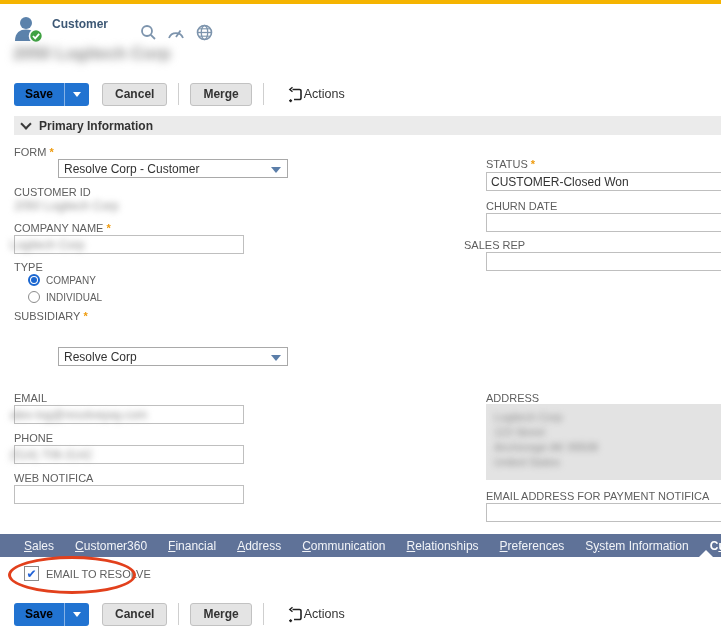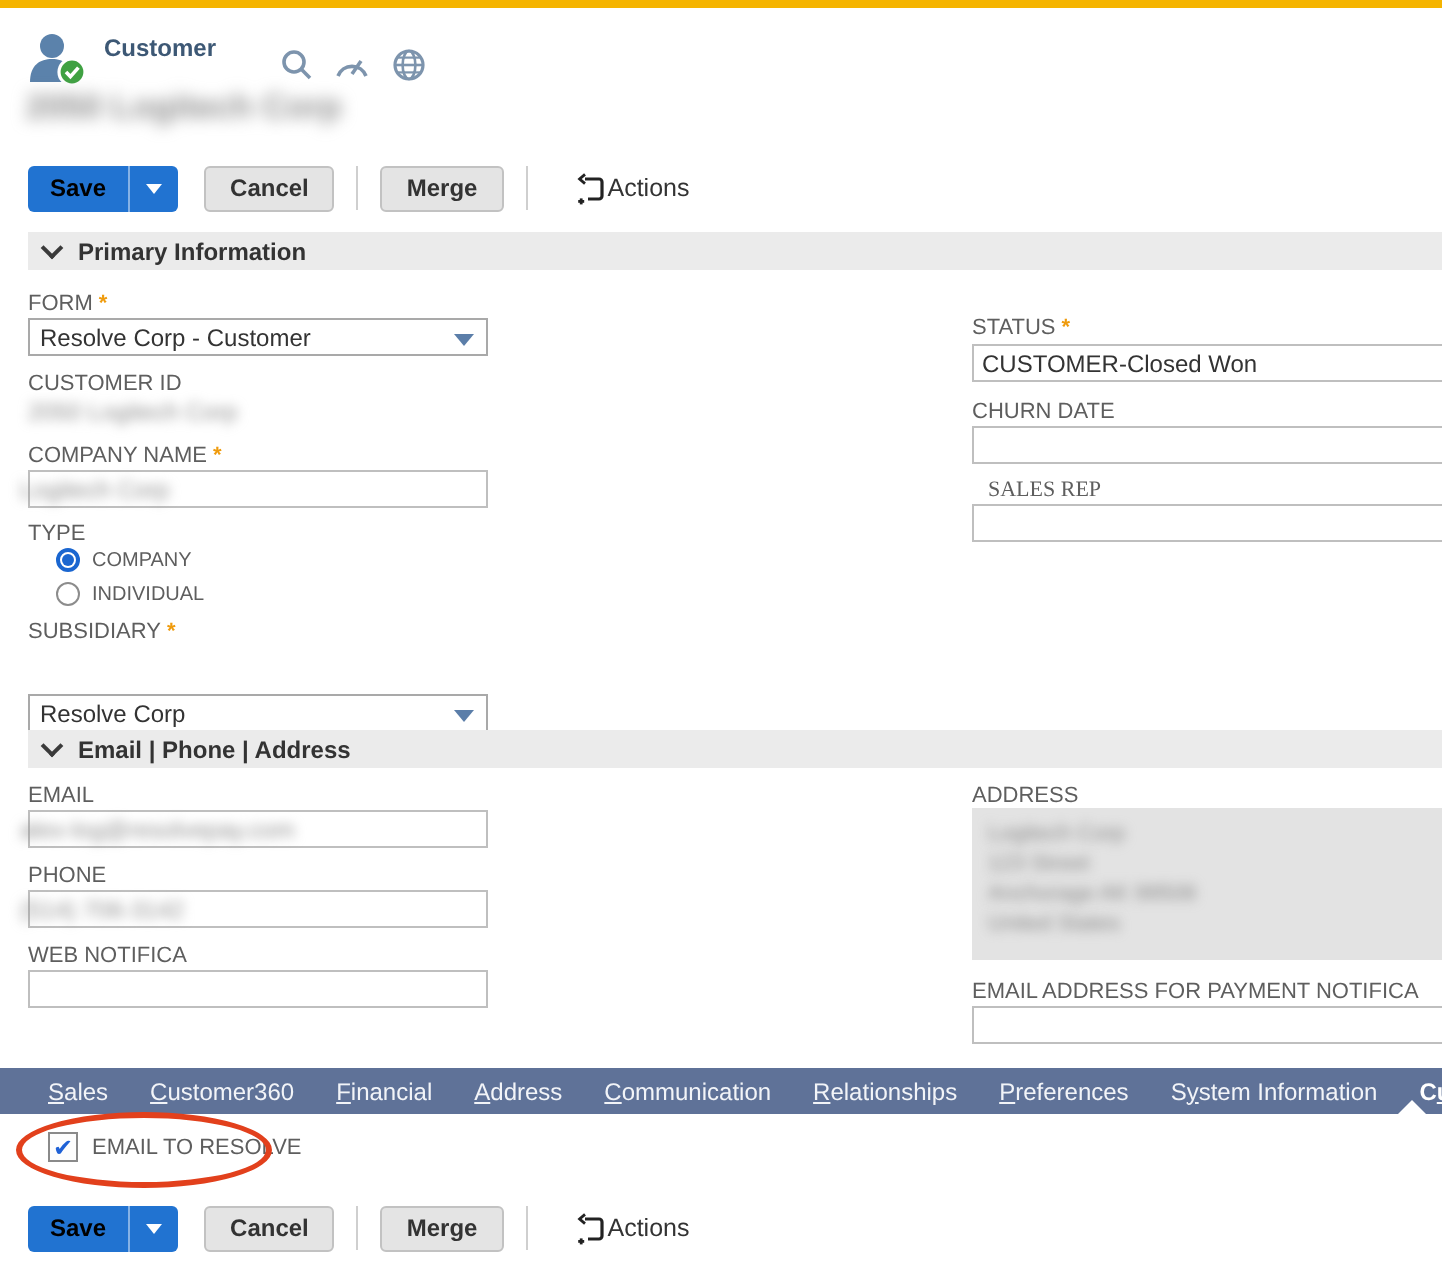--- a/index.html
+++ b/index.html
@@ -32,21 +32,21 @@
   
   .section-bar{left:14px;width:707px;height:19px;background:#ebebeb;display:flex;align-items:center;cursor:pointer;}
   .chev{width:6px;height:6px;border-left:2px solid #3a3a3a;border-bottom:2px solid #3a3a3a;
         transform:rotate(-45deg);margin:-3px 9px 0 8px;}
   .section-title{font-size:12px;font-weight:bold;color:#333;}
 
   
   .flabel{font-size:11px;color:#5e5e5e;white-space:nowrap;}
   .star{color:#ef9b0d;font-weight:bold;font-size:11px;margin-left:3px;}
   .dd{background:#fff;border:1px solid #a9a9a9;height:19px;display:flex;align-items:center;
-      font-size:12px;color:#333;padding:0 18px 0 5px;position:relative;cursor:pointer;box-sizing:border-box;}
+      font-size:12px;color:#333;padding:0 18px 0 5px;position:relative;cursor:pointer;box-sizing:border-box;margin-left:44px;}
   .dd-arrow{position:absolute;right:6px;top:7px;width:0;height:0;
       border-left:5px solid transparent;border-right:5px solid transparent;border-top:6px solid #5b7ea9;}
   .tinput{box-sizing:border-box;height:19px;border:1px solid #bfbfbf;background:#fff;
       font-family:inherit;font-size:12px;color:#333;padding:0 4px;}
   .redacted{font-size:12px;color:#8f8f8f;filter:blur(3px);white-space:nowrap;}
 
   
   .radio-row{display:flex;align-items:center;margin-bottom:5px;cursor:pointer;}
   .radio{width:12px;height:12px;border-radius:50%;background:#fff;border:1px solid #8c8c8c;
          box-sizing:border-box;margin-right:6px;position:relative;}
@@ -184,27 +184,23 @@
   </div>
 
   <div class="abs flabel" style="left:486px;top:158px;">
     <span>STATUS</span><span class="star">*</span>
   </div>
   <input class="abs tinput" style="left: 486px; top: 172px; width: 270px;" value="CUSTOMER-Closed Won">
 
   <div class="abs flabel" style="left:486px;top:200px;">CHURN DATE</div>
   <input class="abs tinput" style="left: 486px; top: 213px; width: 270px;" value="">
 
-  <div class="abs flabel" style="left:494px;top:239px;font-family:Liberation Serif, serif;">SALES REP</div>
+  <div class="abs flabel" style="left:464px;top:239px;">SALES REP</div>
   <input class="abs tinput" style="left: 486px; top: 252px; width: 270px;" value="">
 
-  <div class="abs section-bar" style="top:365px;">
-    <span class="chev"></span>
-    <span class="section-title">Email | Phone | Address</span>
-  </div>
 
   <div class="abs flabel" style="left:14px;top:392px;">EMAIL</div>
   <input class="abs tinput" style="left: 14px; top: 405px; width: 230px;">
   <div class="abs redacted" style="left:10px;top:408px;">alex-log@resolvepay.com</div>
 
   <div class="abs flabel" style="left:14px;top:432px;">PHONE</div>
   <input class="abs tinput" style="left: 14px; top: 445px; width: 230px;">
   <div class="abs redacted" style="left:10px;top:448px;">(514) 706-3142</div>
 
   <div class="abs flabel" style="left:14px;top:472px;">WEB NOTIFICA</div>

